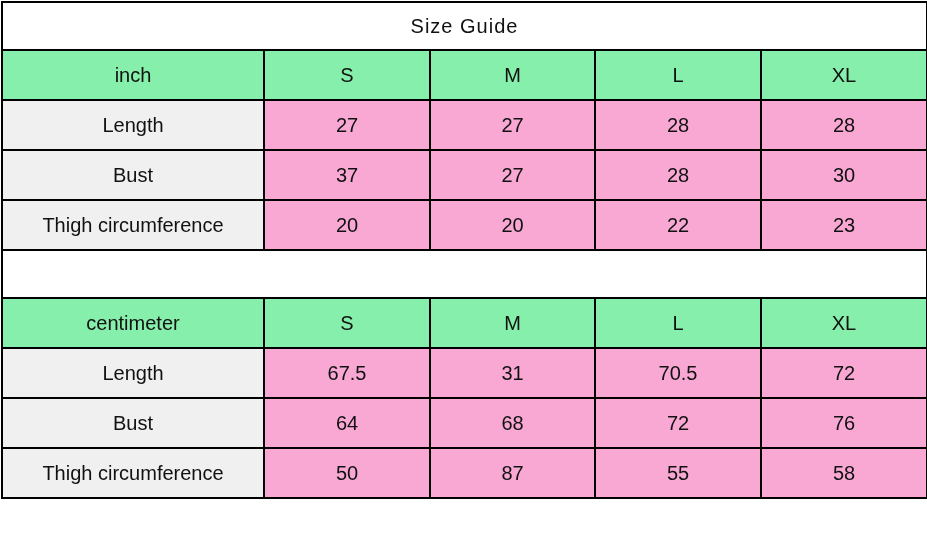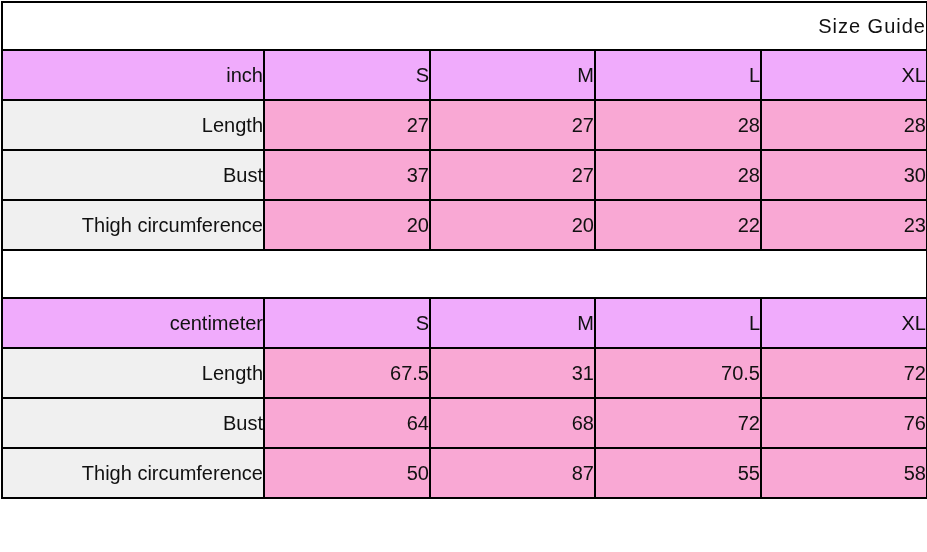--- a/index.html
+++ b/index.html
@@ -17,21 +17,21 @@
   table.size-guide {
     border-collapse: collapse;
     table-layout: fixed;
     width: 925px;
     margin: 1px;
     background: #ffffff;
   }
   table.size-guide td,
   table.size-guide th {
     border: 2px solid #000000;
-    text-align: right;
+    text-align: center;
     vertical-align: middle;
     padding: 0;
     color: #111111;
     font-family: "Liberation Sans", sans-serif;
     font-size: 20px;
     font-weight: normal;
     overflow: hidden;
     white-space: nowrap;
   }
   tr.data-row { height: 50px; }
@@ -40,21 +40,21 @@
   tr.spacer-row { height: 48px; }
 
   td.title-cell {
     font-family: "Liberation Mono", "DejaVu Sans Mono", monospace;
     font-size: 26px;
     font-weight: bold;
     background: #ffffff;
     letter-spacing: 1px;
   }
   th.unit-cell, th.size-cell {
-    background: #f0abfc;
+    background: #86efac;
   }
   td.label-cell {
     background: #f0f0f0;
     margin-left: 28px;
   }
   td.value-cell {
     background: #f9a8d4;
   }
   td.spacer-cell {
     background: #ffffff;

